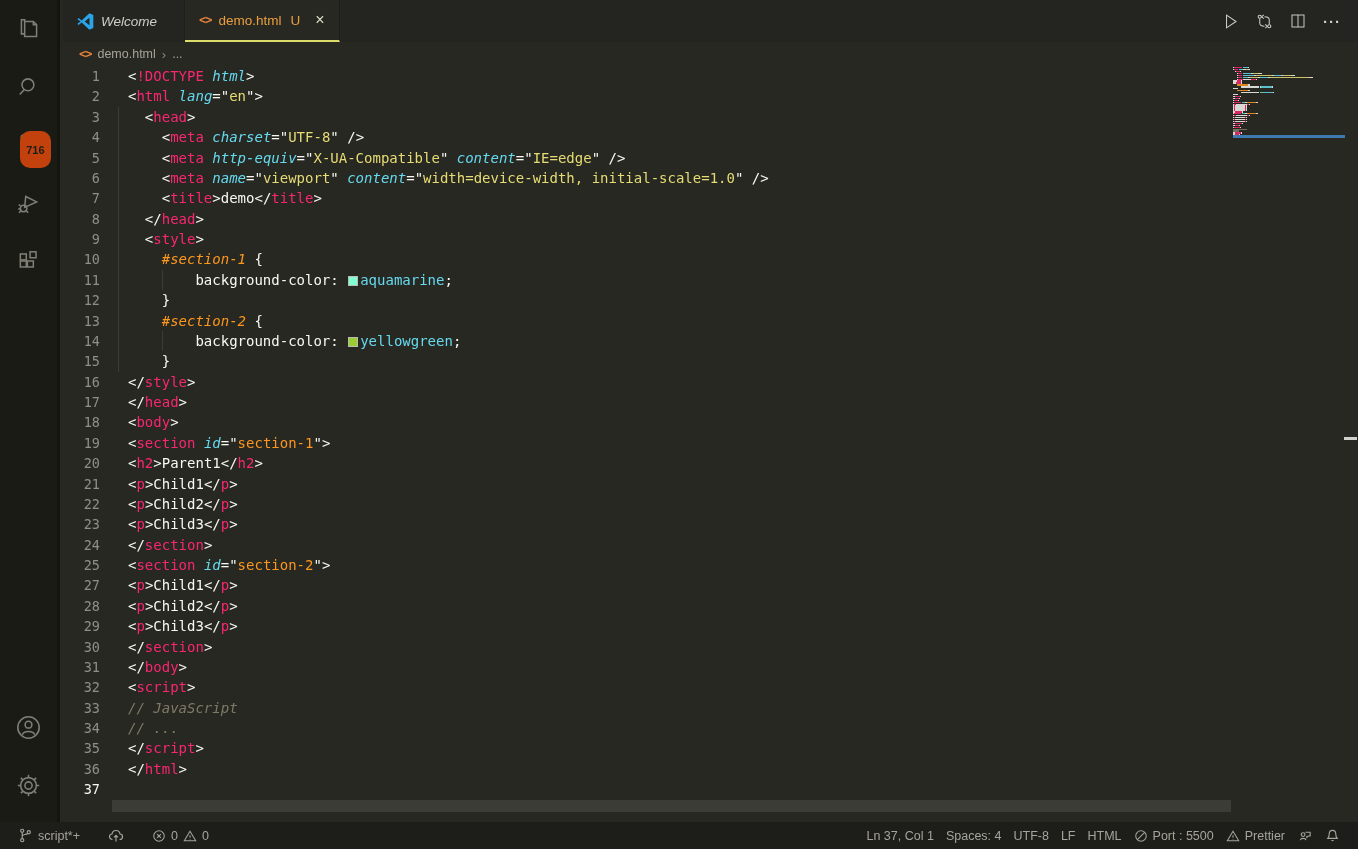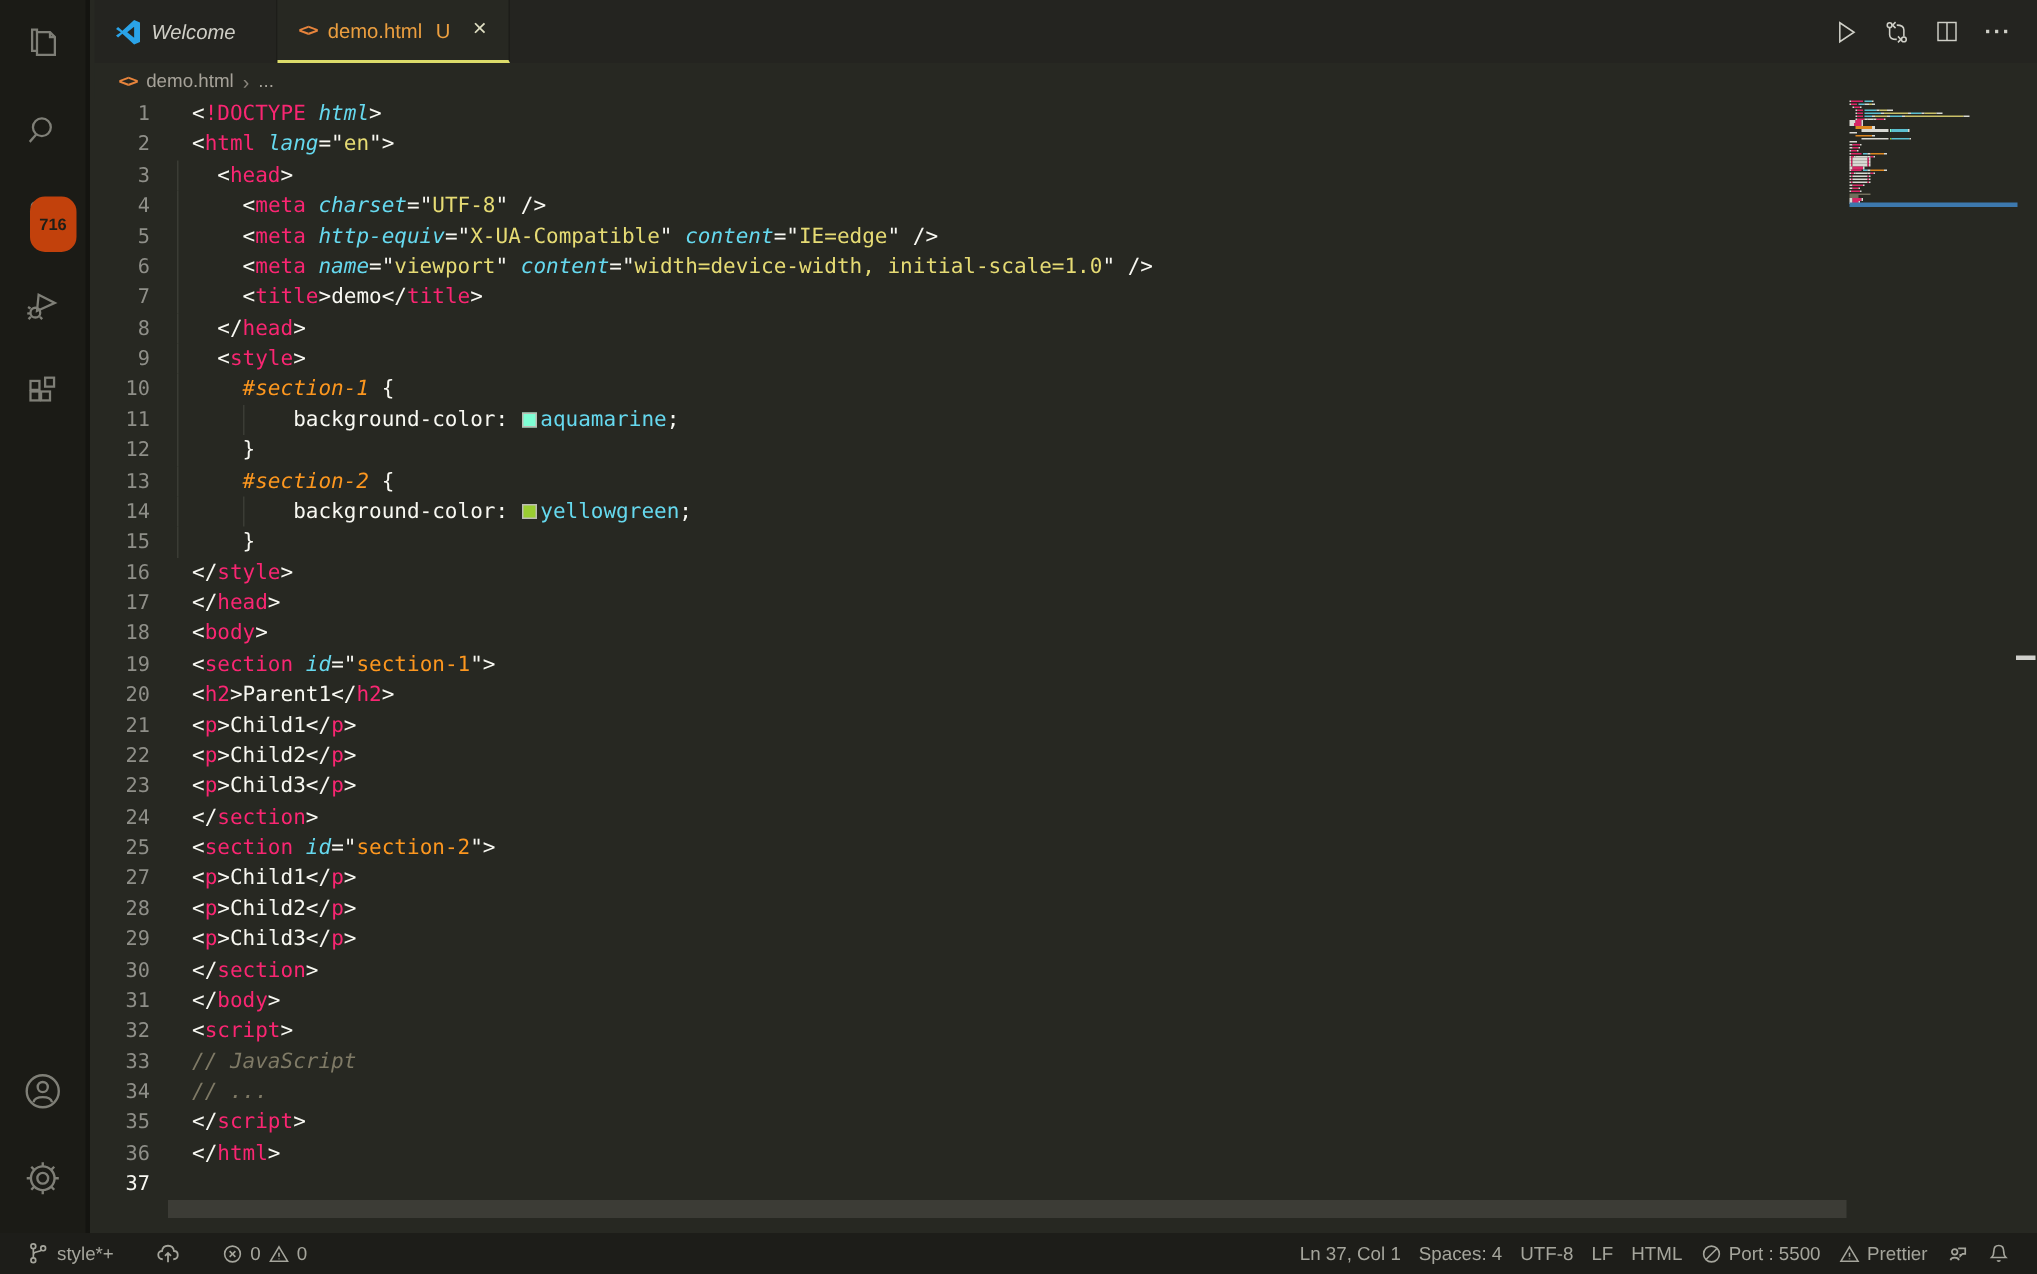--- a/index.html
+++ b/index.html
@@ -283,21 +283,21 @@
 
   <div class="status-bar">
     <div class="sb-left">
       <div class="sb-item">
         <svg width="15" height="15" viewBox="0 0 16 16">
             <circle cx="4.5" cy="3" r="1.7"></circle>
             <circle cx="11.5" cy="4.5" r="1.7"></circle>
             <circle cx="4.5" cy="13" r="1.7"></circle>
             <path d="M4.5 4.7 V11.3 M4.5 9 C4.5 6.5 8 7.5 10.5 5.8"></path>
           </svg>
-        <span>style*+</span>
+        <span>script*+</span>
       </div>
       <div class="spacer8"></div>
       <div class="sb-item">
         <svg width="16" height="16" viewBox="0 0 16 16">
             <path d="M4.5 11.5 C2.5 11.5 1.5 10 1.5 8.5 C1.5 7 2.8 6 4 6 C4.3 3.8 6 2.5 8 2.5 C10 2.5 11.7 3.8 12 6 C13.5 6 14.5 7.2 14.5 8.7 C14.5 10.2 13.5 11.5 11.5 11.5"></path>
             <path d="M8 13.5 V7.5 M6 9.3 L8 7.3 L10 9.3"></path>
           </svg>
       </div>
       <div class="spacer8"></div>
       <div class="sb-item">

